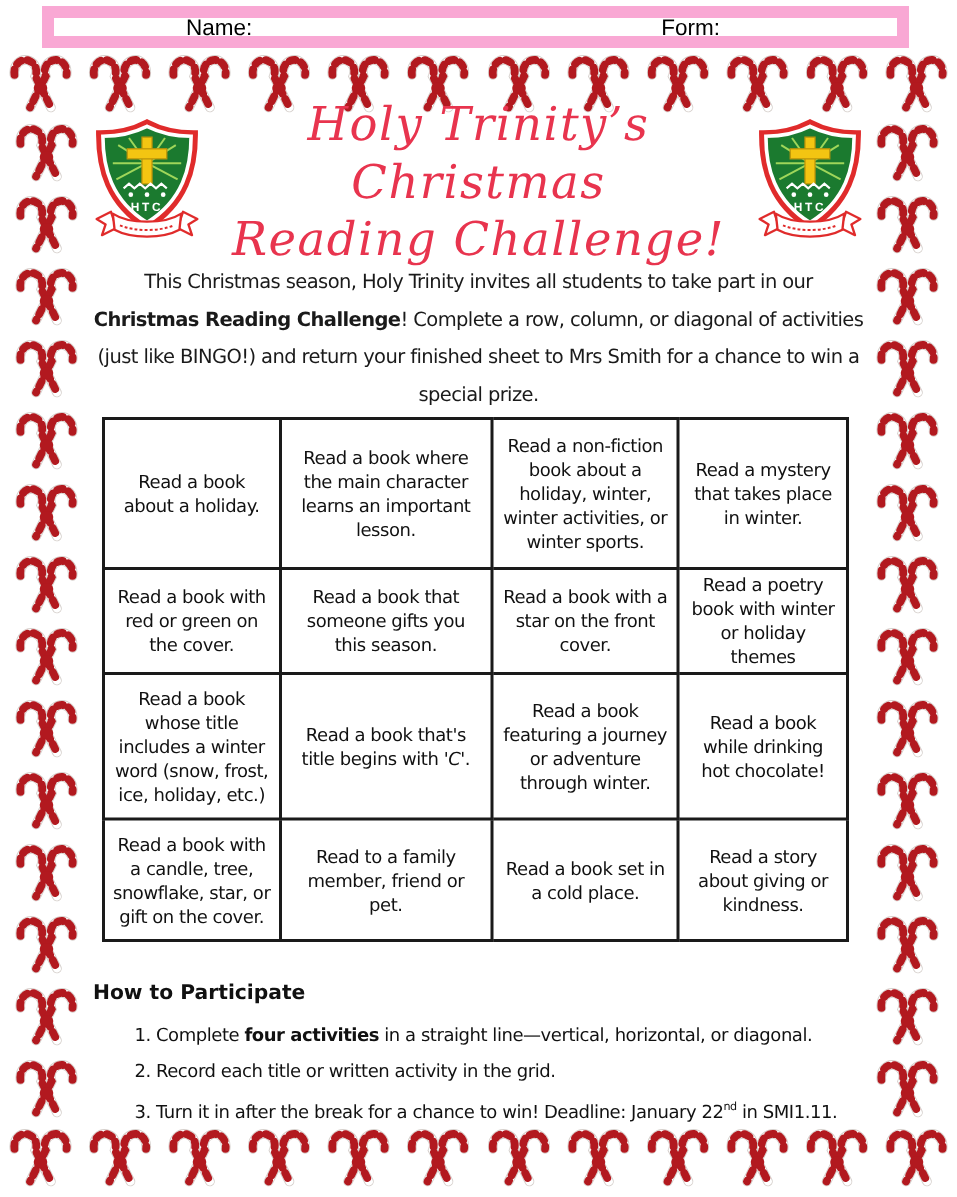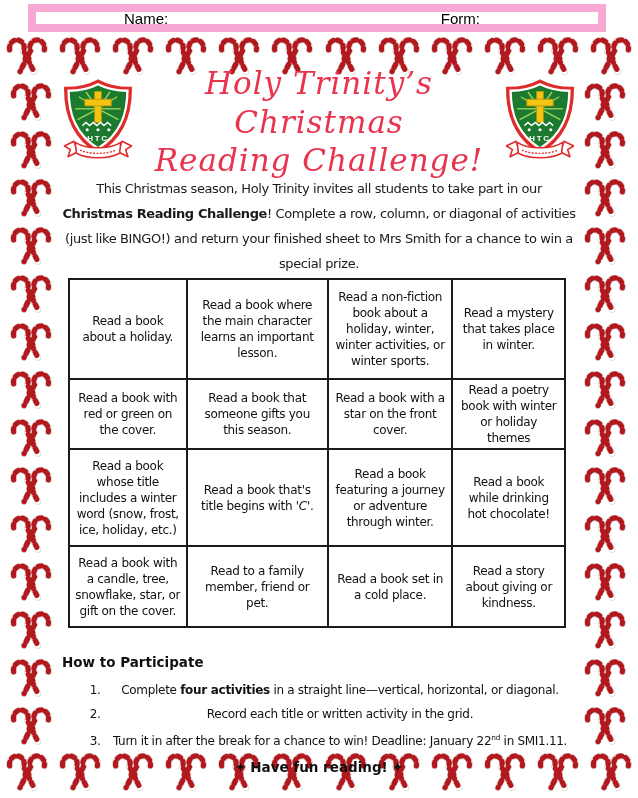--- a/index.html
+++ b/index.html
@@ -39,21 +39,21 @@
   .intro b{letter-spacing:-0.4px;}
 
   table.grid{margin:2px 0 0 6px;width:498px;border-collapse:collapse;table-layout:fixed;}
   table.grid td{border:2px solid #1a1a1a;text-align:center;vertical-align:middle;
       font-size:12px;letter-spacing:-0.3px;line-height:16px;padding:2px 5px;background:#fff;}
   col.c1{width:23.7%;} col.c2{width:28.5%;} col.c3{width:25.1%;} col.c4{width:22.7%;}
   tr.r1{height:100px;} tr.r2{height:58px;} tr.r3{height:97px;} tr.r4{height:81px;}
 
   .howto-head{margin-top:26px;font-weight:bold;font-size:13.5px;}
   ol.howto{margin:8px 0 0;padding-left:42px;font-size:12px;letter-spacing:-0.3px;}
-  ol.howto li{line-height:24px;white-space:nowrap;text-align:center;}
+  ol.howto li{line-height:24px;white-space:nowrap;}
   ol.howto sup{font-size:0.62em;}
 
   .footer{margin-top:6px;text-align:center;font-weight:bold;font-size:13.5px;}
   .sparkle{font-weight:normal;font-size:14px;padding:0 4px;}
   .hidden-defs{position:absolute;width:0;height:0;overflow:hidden;}
 </style>
 </head>
 <body>
 
 <div class="page">
@@ -331,18 +331,15 @@
       </table>
 
     <div class="howto-head">How to Participate</div>
 
     <ol class="howto">
       <li><span>Complete </span><b>four activities</b><span> in a straight line—vertical, horizontal, or diagonal.</span></li>
       <li><span>Record each title or written activity in the grid.</span></li>
       <li><span>Turn it in after the break for a chance to win! Deadline: January 22</span><sup>nd</sup><span> in SMI1.11.</span></li>
     </ol>
 
-    <div class="footer">
-      <span class="sparkle">✦</span><span>Have fun reading!</span><span class="sparkle">✦</span>
-    </div>
 
   </div>
 </div>
 
 </body></html>

